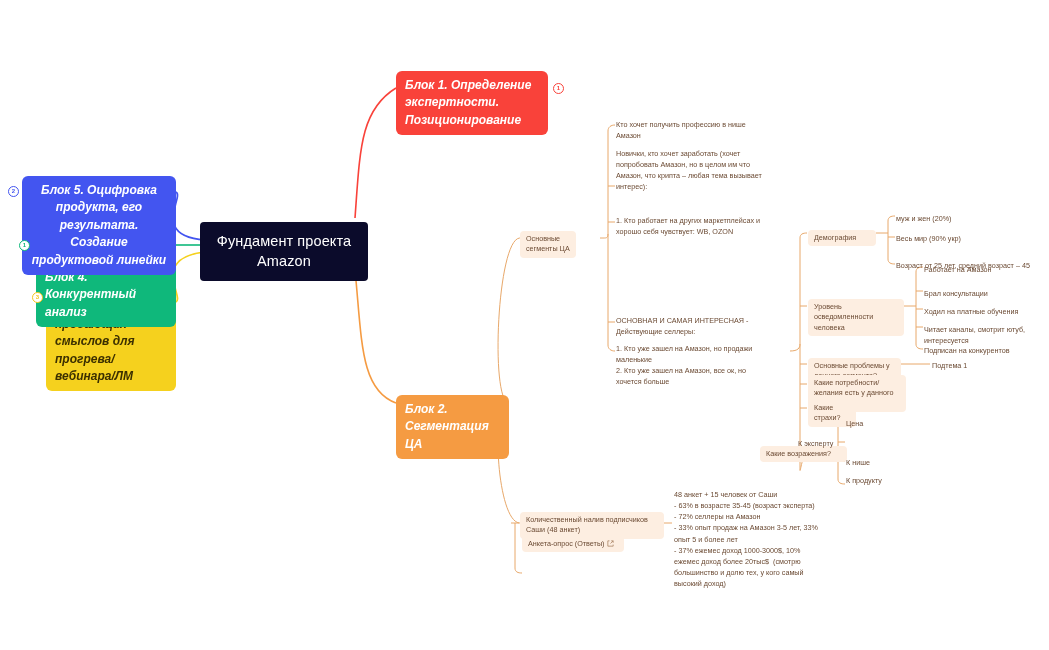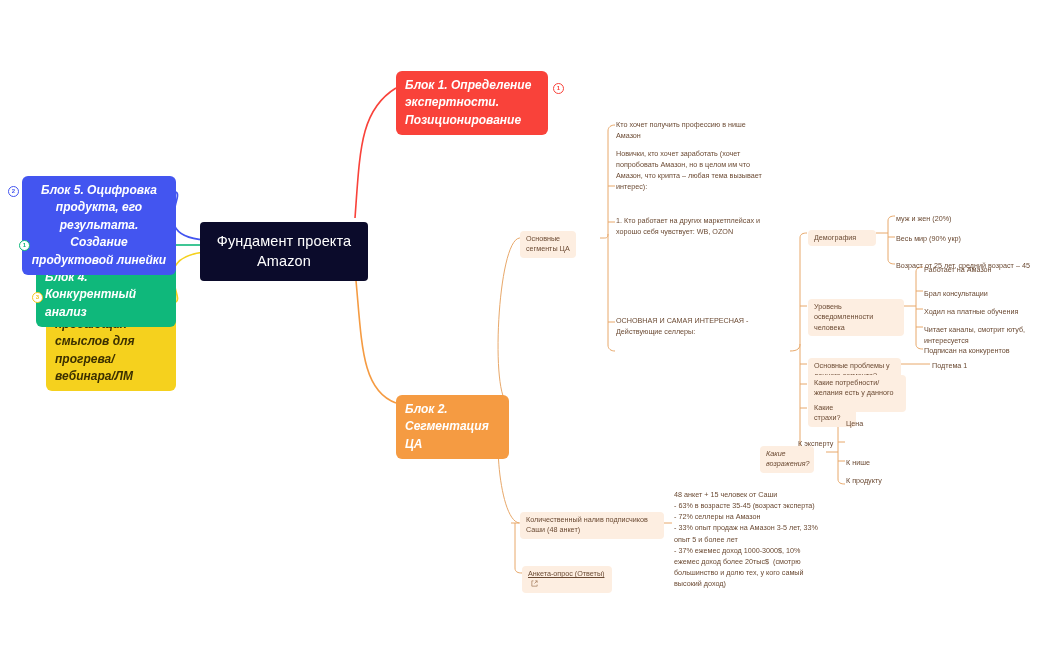--- a/index.html
+++ b/index.html
@@ -200,20 +200,22 @@
   </div>
 
   <div class="tnode" style="left:616px;top:119px;width:150px;white-space:pre-wrap;">Кто хочет получить профессию в нише Амазон</div>
 
   <div class="tnode" style="left:616px;top:148px;width:152px;white-space:pre-wrap;">Новички, кто хочет заработать (хочет попробовать Амазон, но в целом им что Амазон, что крипта – любая тема вызывает интерес):</div>
 
   <div class="tnode" style="left:616px;top:215px;width:152px;white-space:pre-wrap;">1. Кто работает на других маркетплейсах и хорошо себя чувствует: WB, OZON</div>
 
   <div class="tnode" style="left:616px;top:315px;width:152px;white-space:pre-wrap;">ОСНОВНАЯ И САМАЯ ИНТЕРЕСНАЯ - Действующие селлеры:</div>
 
+  <div class="tnode" style="left:616px;top:343px;width:152px;white-space:pre-wrap;">1. Кто уже зашел на Амазон, но продажи маленькие
+2. Кто уже зашел на Амазон, все ок, но хочется больше</div>
 
   <div class="pnode" style="left:808px;top:230px;width:68px;">
     <span>Демография</span>
   </div>
   <div class="tnode" style="left:896px;top:213px;width:150px;">муж и жен (20%)</div>
   <div class="tnode" style="left:896px;top:233px;width:150px;">Весь мир (90% укр)</div>
   <div class="tnode" style="left:896px;top:260px;width:160px;">Возраст от 25 лет, средний возраст – 45</div>
 
   <div class="pnode" style="left:808px;top:299px;width:96px;">
     <span>Уровень осведомленности человека</span>
@@ -230,39 +232,39 @@
   <div class="tnode" style="left:932px;top:360px;width:70px;">Подтема 1</div>
 
   <div class="pnode" style="left:808px;top:375px;width:98px;">
     <span>Какие потребности/желания есть у данного сегмента?</span>
   </div>
 
   <div class="pnode" style="left:808px;top:400px;width:48px;">
     <span>Какие страхи?</span>
   </div>
 
-  <div class="pnode" style="left:760px;top:446px;width:54px;font-style:italic;">
+  <div class="pnode" style="left:760px;top:446px;width:87px;">
     <span>Какие возражения?</span>
   </div>
   <div class="tnode" style="left:846px;top:418px;width:80px;">Цена</div>
   <div class="tnode" style="left:798px;top:438px;width:80px;">К эксперту</div>
   <div class="tnode" style="left:846px;top:457px;width:80px;">К нише</div>
   <div class="tnode" style="left:846px;top:475px;width:80px;">К продукту</div>
 
   <div class="pnode" style="left:520px;top:512px;width:144px;">
     <span>Количественный налив подписчиков Саши (48 анкет)</span>
   </div>
 
   <div class="tnode" style="left:674px;top:489px;width:152px;white-space:pre-wrap;">48 анкет + 15 человек от Саши
 - 63% в возрасте 35-45 (возраст эксперта)
 - 72% селлеры на Амазон
 - 33% опыт продаж на Амазон 3-5 лет, 33% опыт 5 и более лет
 - 37% ежемес доход 1000-3000$, 10% ежемес доход более 20тыс$  (смотрю большинство и долю тех, у кого самый высокий доход)</div>
 
-  <div class="pnode" style="left:522px;top:566px;width:90px;text-decoration:underline;">
+  <div class="pnode" style="left:522px;top:536px;width:102px;">
     <span>Анкета-опрос (Ответы)</span><span class="ext-icon">
       <svg viewBox="0 0 10 10" width="7" height="7" fill="none" stroke="#a98263" stroke-width="1.1">
         <path d="M3.5 1.2 H1.2 V8.8 H8.8 V6.5"></path>
         <path d="M6 1.2 H8.8 V4"></path>
         <path d="M8.8 1.2 L5 5"></path>
       </svg>
     </span>
   </div>
 
 </div>

